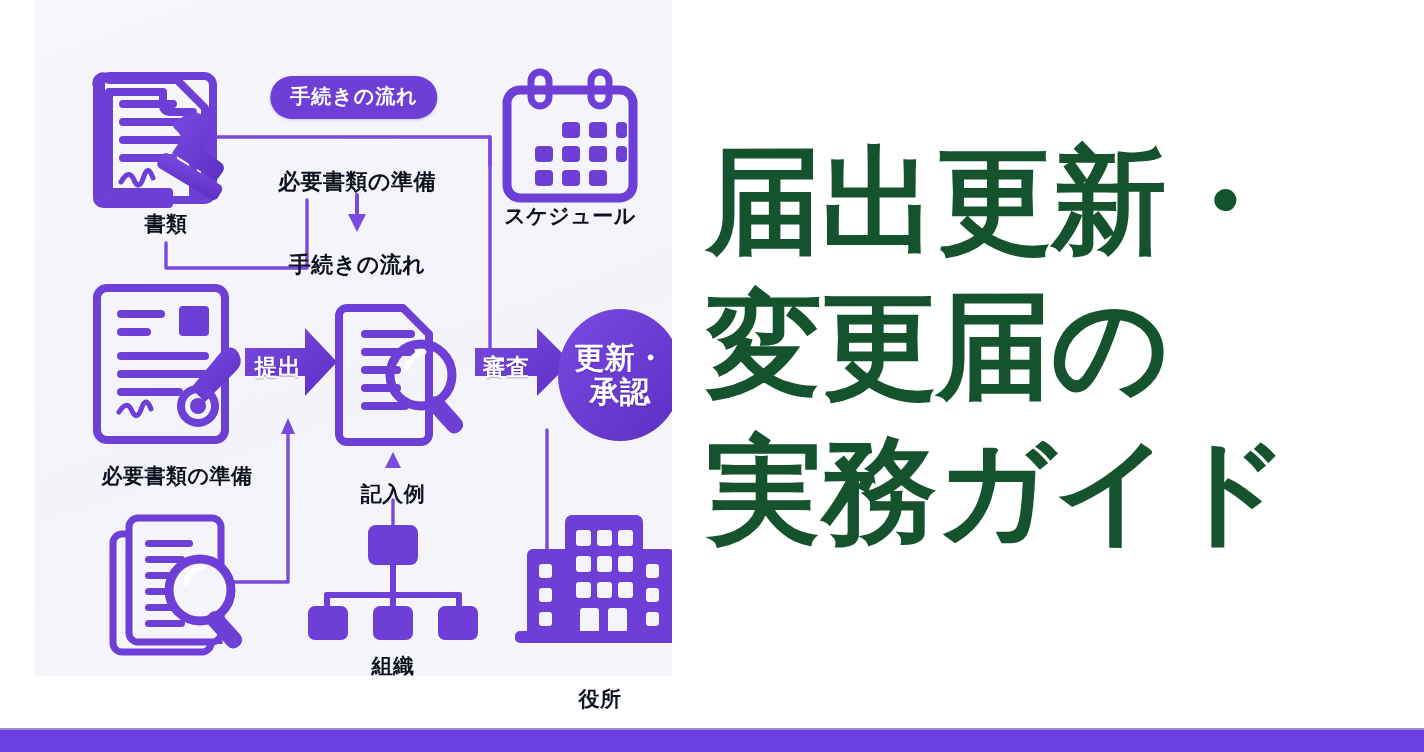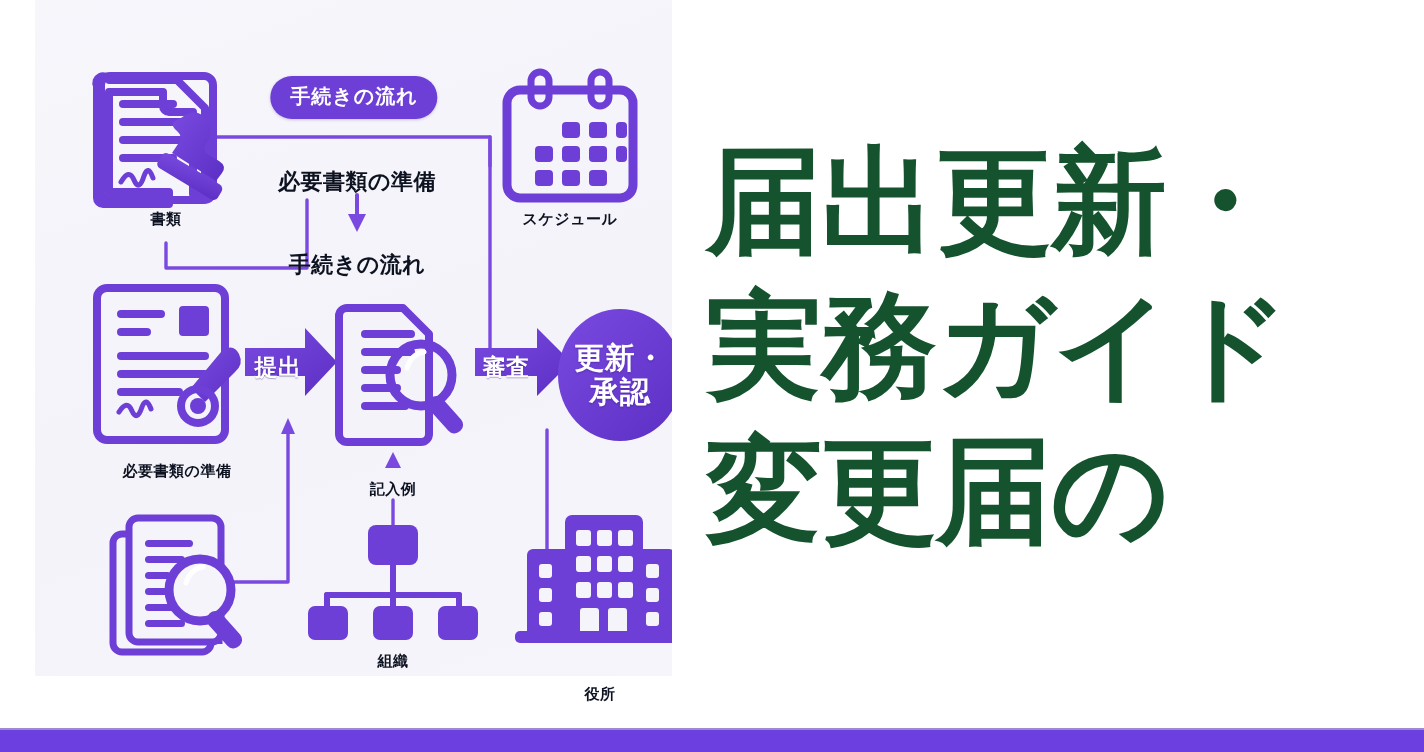--- a/index.html
+++ b/index.html
@@ -22,21 +22,21 @@
   
   .lbl{
     position:absolute;
     color:#0d1220;
     font-weight:700;
     white-space:nowrap;
     letter-spacing:.5px;
     text-align:center;
     transform:translateX(-50%);
   }
-  .lbl.icon-cap{font-size:15px;}
+  .lbl.icon-cap{font-size:21px;}
   .lbl.flow-txt{font-size:22px;}
 
   .pill{
     position:absolute;
     transform:translateX(-50%);
     background:#6d3fd6;
     color:#ffffff;
     font-size:20px;font-weight:700;
     padding:7px 20px 9px;
     border-radius:999px;
@@ -255,21 +255,21 @@
       <g fill="none" stroke="#7a4ae0" stroke-width="4" stroke-linecap="round">
         <path d="M322 195 V 218"></path>
       </g>
       <polygon points="322,232 313,214 331,214" fill="#7a4ae0"></polygon>
     </svg>
 
     <div class="pill" style="left:319px;top:76px;">手続きの流れ</div>
 
     <div class="lbl icon-cap" style="left:131px;top:210px;">書類</div>
 
-    <div class="lbl icon-cap" style="left:535px;top:210px;">スケジュール</div>
+    <div class="lbl icon-cap" style="left:535px;top:202px;">スケジュール</div>
 
     <div class="lbl flow-txt" style="left:322px;top:167px;">必要書類の準備</div>
 
     <div class="lbl flow-txt" style="left:322px;top:250px;">手続きの流れ</div>
 
     <div class="arrow-tag" style="left:243px;top:367px;">提出</div>
 
     <div class="arrow-tag" style="left:471px;top:367px;">審査</div>
 
     <div class="circle-tag" style="left:585px;top:375px;">
@@ -281,20 +281,20 @@
 
     <div class="lbl icon-cap" style="left:358px;top:480px;">記入例</div>
 
     <div class="lbl icon-cap" style="left:358px;top:652px;">組織</div>
 
     <div class="lbl icon-cap" style="left:565px;top:652px;margin-top:33px;">役所</div>
   </div>
 
   <div id="headline">
     <span class="hl">届出更新・</span>
+    <span class="hl">変更届の</span>
     <span class="hl">実務ガイド</span>
-    <span class="hl">変更届の</span>
   </div>
 
   <div id="bottom-bar-edge"></div>
   <div id="bottom-bar"></div>
 
 </div>
 
 </body></html>

